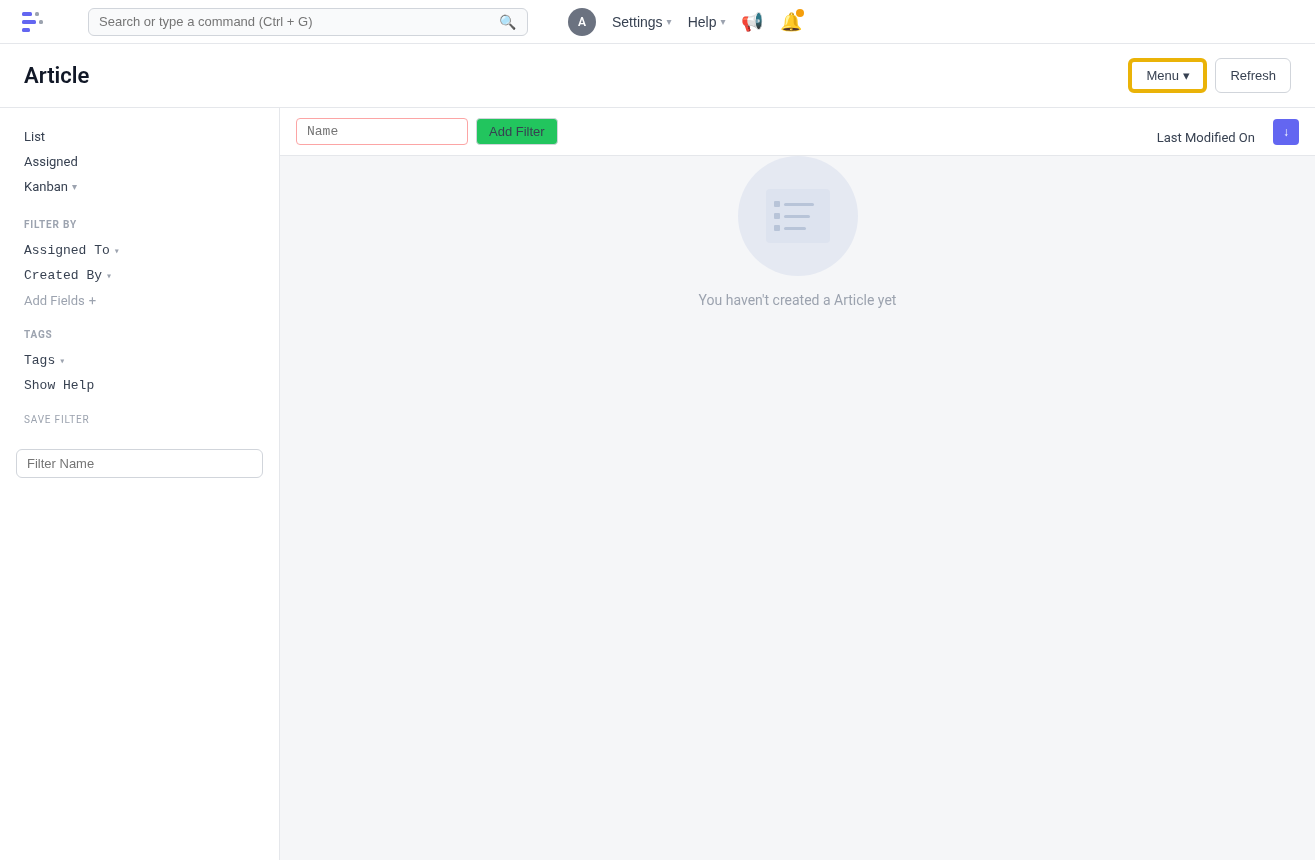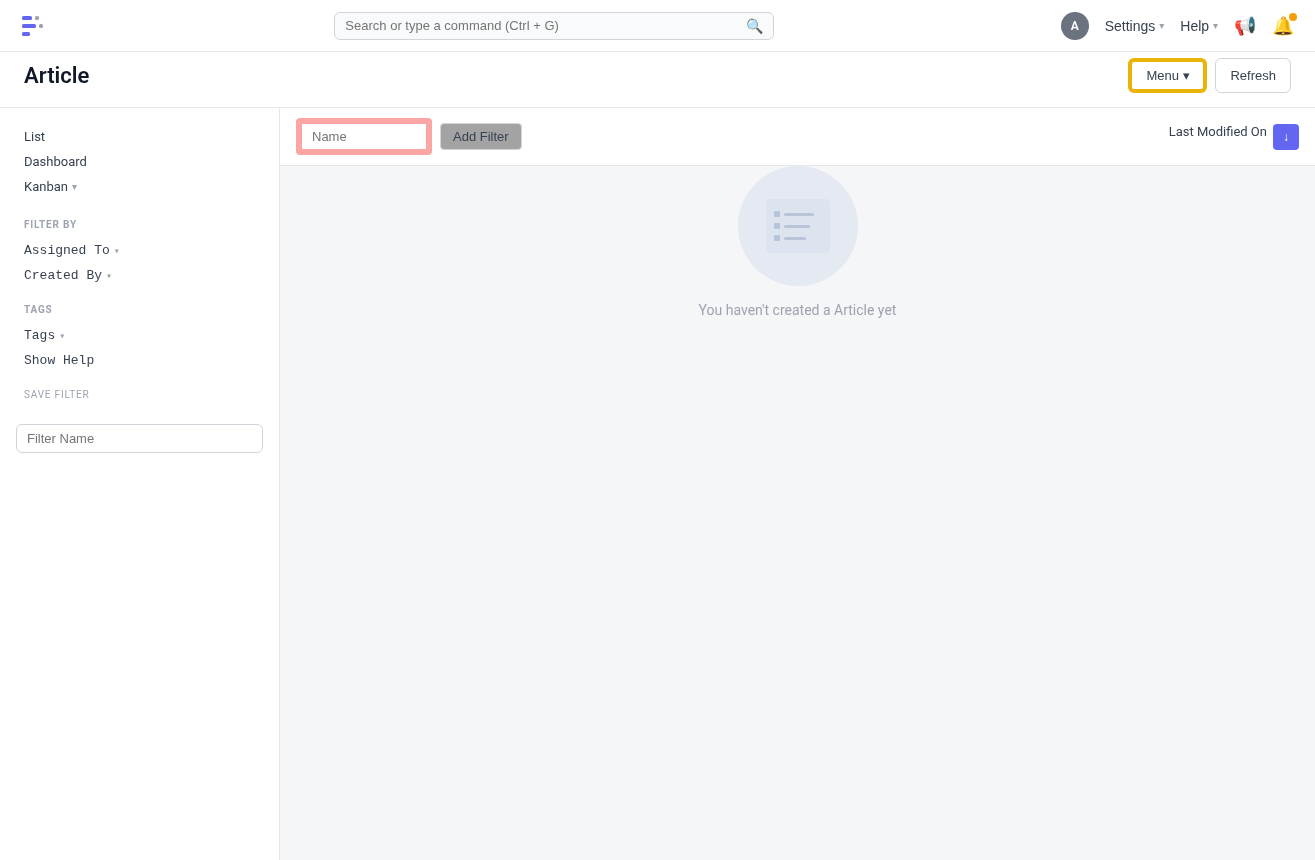--- a/index.html
+++ b/index.html
@@ -1,21 +1,21 @@
 <!DOCTYPE html>
 <html><head>
   <meta charset="utf-8">
   <style>
     * { box-sizing: border-box; margin: 0; padding: 0; }
     body { font-family: -apple-system, BlinkMacSystemFont, 'Segoe UI', Roboto, sans-serif; background: #f5f6f8; color: #333; font-size: 14px; }
 
     
     .topnav {
-      display: flex; align-items: center; justify-content: space-between;
-      background: #fff; padding: 16px 20px; height: 52px;
+      display: flex; align-items: center; justify-content: flex-start;
+      background: #fff; padding: 16px 20px; height: 44px;
       border-bottom: 1px solid #e5e7eb;
       position: fixed; top: 0; left: 0; right: 0; z-index: 100;
     }
     .topnav-left { display: flex; align-items: center; }
     .logo-icon { width: 28px; height: 28px; }
     .topnav-center { flex: 1; max-width: 440px; margin: 0 40px; }
     .search-bar {
       display: flex; align-items: center;
       border: 1px solid #d1d5db; border-radius: 6px;
       padding: 5px 10px; background: #f9fafb; width: 100%;
@@ -112,31 +112,32 @@
     
     .main-content {
       flex: 1; background: #f5f6f8;
       display: flex; flex-direction: column; overflow: hidden;
     }
     .filter-bar {
       background: #fff; border-bottom: 1px solid #e5e7eb;
       padding: 10px 16px; display: flex; align-items: center; gap: 8px;
     }
     .name-input {
-      border: 6px solid #fca5a5; border-radius: 4px;
-      padding: 5px 10px; font-size: 13px; width: 136px; outline: none;
+      border: 1px solid #fca5a5; border-radius: 4px;
+      padding: 5px 10px; font-size: 13px; width: 172px; outline: none;
       color: #374151;
+      font-family: Liberation Mono, monospace;
     }
     .add-filter-btn {
       padding: 5px 12px; border: 1px solid #d1d5db;
-      border-radius: 4px; background: #a3a3a3; font-size: 13px;
+      border-radius: 4px; background: #22c55e; font-size: 13px;
       color: #374151; cursor: pointer;
     }
     .filter-bar-right {
-      margin-left: auto; display: flex; align-items: flex-start; gap: 6px;
+      margin-left: auto; display: flex; align-items: flex-end; gap: 18px;
     }
     .last-modified-label { font-size: 13px; color: #374151; }
     .sort-btn {
       width: 26px; height: 26px; border-radius: 4px;
       background: #6366f1; color: #fff; border: none;
       display: flex; align-items: center; justify-content: center;
       cursor: pointer; font-size: 12px;
     }
 
     
@@ -200,36 +201,40 @@
       </button>
       <button class="btn-refresh">Refresh</button>
     </div>
   </div>
 
   <div class="content-area">
 
     <aside class="sidebar">
       <div class="sidebar-nav">
         <a class="sidebar-nav-item">List</a>
-        <a class="sidebar-nav-item">Dashboard</a>
+        <a class="sidebar-nav-item">Assigned</a>
         <a class="sidebar-nav-item with-caret">
           <span>Kanban</span>
           <span class="filter-caret">▾</span>
         </a>
       </div>
 
       <div class="section-label">FILTER BY</div>
 
       <div class="filter-item">
         <span>Assigned To</span>
         <span class="filter-caret">▾</span>
       </div>
       <div class="filter-item">
         <span>Created By</span>
         <span class="filter-caret">▾</span>
+      </div>
+      <div class="add-fields">
+        <span>Add Fields</span>
+        <span style="font-size:13px;">+</span>
       </div>
 
       <div class="section-label">TAGS</div>
 
       <div class="filter-item">
         <span>Tags</span>
         <span class="filter-caret">▾</span>
       </div>
       <div class="filter-item">
         <span>Show Help</span>

